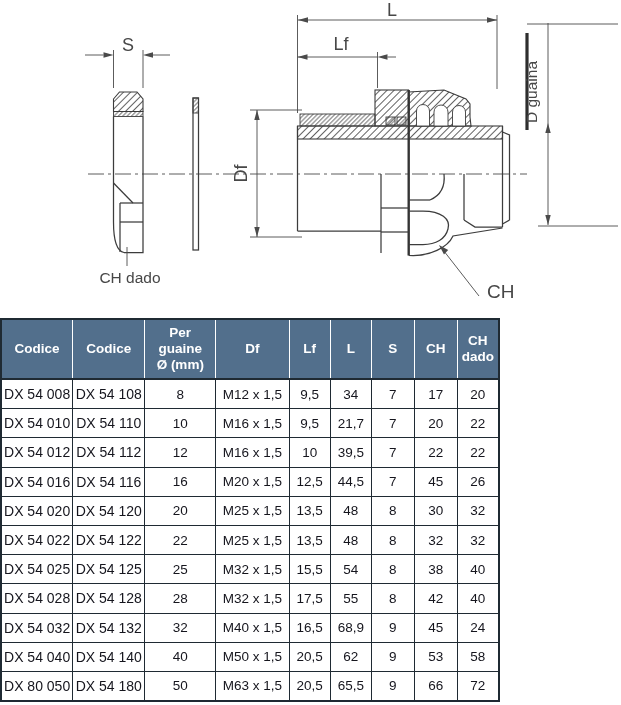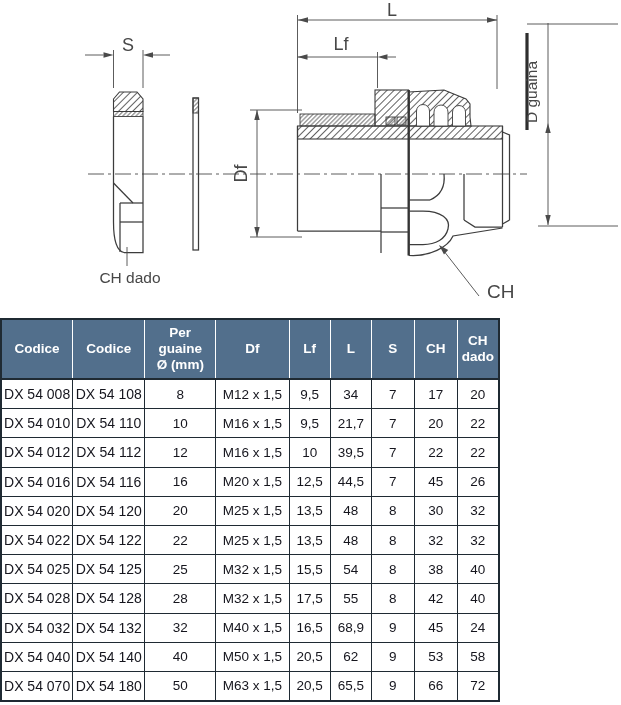--- a/index.html
+++ b/index.html
@@ -297,21 +297,21 @@
           <td class="code">DX 54 140</td>
           <td class="val">40</td>
           <td class="val">M50 x 1,5</td>
           <td class="val">20,5</td>
           <td class="val">62</td>
           <td class="val">9</td>
           <td class="val">53</td>
           <td class="val">58</td>
         </tr>
         <tr>
-          <td class="code">DX 54 070</td>
+          <td class="code">DX 80 050</td>
           <td class="code">DX 54 180</td>
           <td class="val">50</td>
           <td class="val">M63 x 1,5</td>
           <td class="val">20,5</td>
           <td class="val">65,5</td>
           <td class="val">9</td>
           <td class="val">66</td>
           <td class="val">72</td>
         </tr>
       </tbody>

